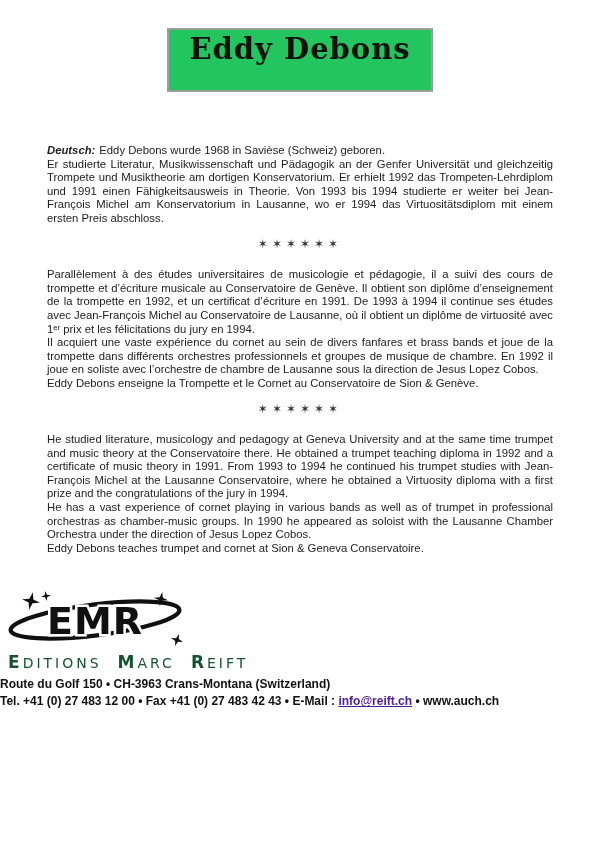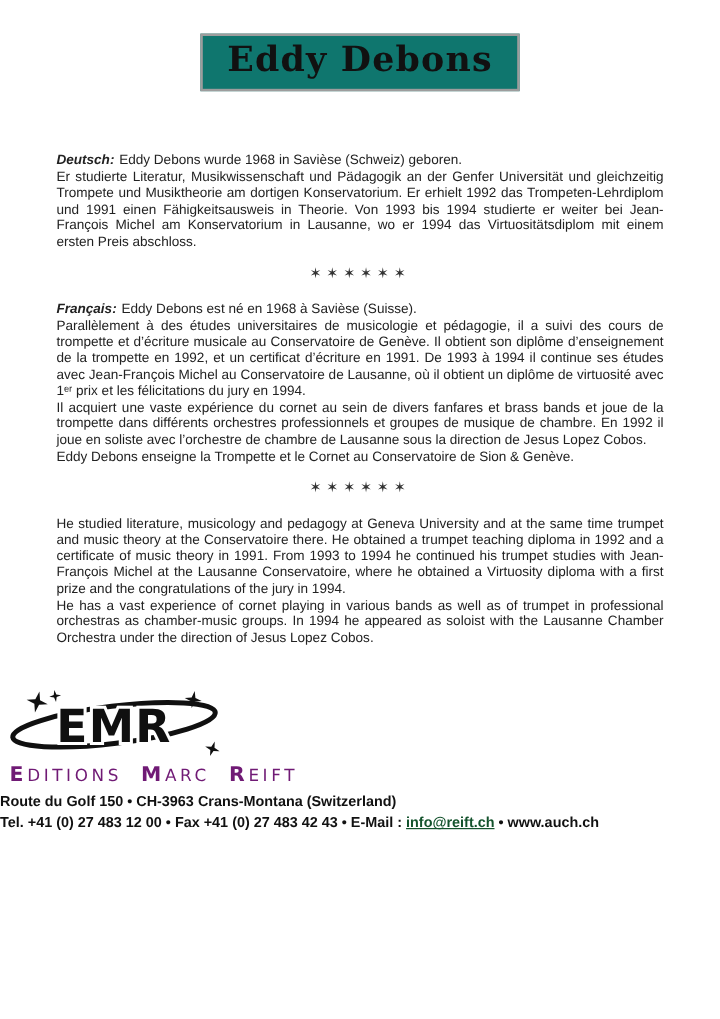--- a/index.html
+++ b/index.html
@@ -12,22 +12,22 @@
     background: #ffffff;
     overflow: hidden;
     color: #1d1d1d;
   }
   
   .title-box {
     width: 266px;
     margin: 28px auto 0;
     border: 2px solid #9d9d9d;
     text-align: center;
-    padding: 2px 0 8px;
-    background: #0f766e;
+    padding: 2px 0 24px;
+    background: #22c55e;
   }
   .title-box h1 {
     font-family: "DejaVu Serif", "Liberation Serif", serif;
     font-weight: bold;
     font-size: 29px;
     letter-spacing: 1px;
     color: #111;
   }
   
   .content {
@@ -55,37 +55,37 @@
   
   .footer {
     margin-top: 36px;
     text-align: left;
   }
   .logo-wrap { line-height: 0; }
   .publisher {
     font-family: "DejaVu Sans", "Liberation Sans", sans-serif;
     font-size: 14px;
     letter-spacing: 3px;
-    color: #701a75;
+    color: #14532d;
     margin-top: 1px;
     white-space: nowrap;
   }
   .pub-word { margin: 0 8px; }
   .pub-lead { font-weight: 900; font-size: 17px; }
   .pub-rest { font-weight: 500; }
   .address, .contact {
     font-family: Liberation Sans, sans-serif;
     font-weight: bold;
     font-size: 12px;
     color: #111;
   }
   .address { margin-top: 5px; }
   .contact { margin-top: 3px; }
   .email-link {
-    color: #14532d;
+    color: #4c1d95;
     text-decoration: underline;
     cursor: pointer;
   }
 </style>
 </head>
 <body>
 
 <div class="page">
 
   <div class="title-box">
@@ -95,31 +95,31 @@
   <div class="content">
 
     <section>
       <p><span class="sec-label">Deutsch:</span><span>Eddy Debons wurde 1968 in Savièse (Schweiz) geboren.</span></p>
       <p>Er studierte Literatur, Musikwissenschaft und Pädagogik an der Genfer Universität und gleichzeitig Trompete und Musiktheorie am dortigen Konservatorium. Er erhielt 1992 das Trompeten-Lehrdiplom und 1991 einen Fähigkeitsausweis in Theorie. Von 1993 bis 1994 studierte er weiter bei Jean-François Michel am Konservatorium in Lausanne, wo er 1994 das Virtuositätsdiplom mit einem ersten Preis abschloss.</p>
     </section>
 
     <div class="separator">✶✶✶✶✶✶</div>
 
     <section>
-      <p><span class="sec-label">Français:</span><span>Eddy Debons est né en 1968 à Savièse (Suisse).</span></p>
       <p>Parallèlement à des études universitaires de musicologie et pédagogie, il a suivi des cours de trompette et d’écriture musicale au Conservatoire de Genève. Il obtient son diplôme d’enseignement de la trompette en 1992, et un certificat d’écriture en 1991. De 1993 à 1994 il continue ses études avec Jean-François Michel au Conservatoire de Lausanne, où il obtient un diplôme de virtuosité avec 1ᵉʳ prix et les félicitations du jury en 1994.</p>
       <p>Il acquiert une vaste expérience du cornet au sein de divers fanfares et brass bands et joue de la trompette dans différents orchestres professionnels et groupes de musique de chambre. En 1992 il joue en soliste avec l’orchestre de chambre de Lausanne sous la direction de Jesus Lopez Cobos.</p>
       <p>Eddy Debons enseigne la Trompette et le Cornet au Conservatoire de Sion &amp; Genève.</p>
     </section>
 
     <div class="separator">✶✶✶✶✶✶</div>
 
     <section>
       <p>He studied literature, musicology and pedagogy at Geneva University and at the same time trumpet and music theory at the Conservatoire there. He obtained a trumpet teaching diploma in 1992 and a certificate of music theory in 1991. From 1993 to 1994 he continued his trumpet studies with Jean-François Michel at the Lausanne Conservatoire, where he obtained a Virtuosity diploma with a first prize and the congratulations of the jury in 1994.</p>
-      <p>He has a vast experience of cornet playing in various bands as well as of trumpet in professional orchestras as chamber-music groups. In 1994 he appeared as soloist with the Lausanne Chamber Orchestra under the direction of Jesus Lopez Cobos.</p>
+      <p>He has a vast experience of cornet playing in various bands as well as of trumpet in professional orchestras as chamber-music groups. In 1990 he appeared as soloist with the Lausanne Chamber Orchestra under the direction of Jesus Lopez Cobos.</p>
+      <p>Eddy Debons teaches trumpet and cornet at Sion &amp; Geneva Conservatoire.</p>
     </section>
 
   </div>
 
   <div class="footer">
 
     <div class="logo-wrap">
       <svg width="190" height="60" viewBox="0 0 190 60">
         <ellipse cx="95" cy="29" rx="85" ry="15.5" transform="rotate(-7 95 29)" fill="none" stroke="#101010" stroke-width="4.2"></ellipse>
         <path fill="#101010" d="M0 -9 L2 -2 L9 0 L2 2 L0 9 L-2 2 L-9 0 L-2 -2 Z" transform="translate(31 10) rotate(12)"></path>

